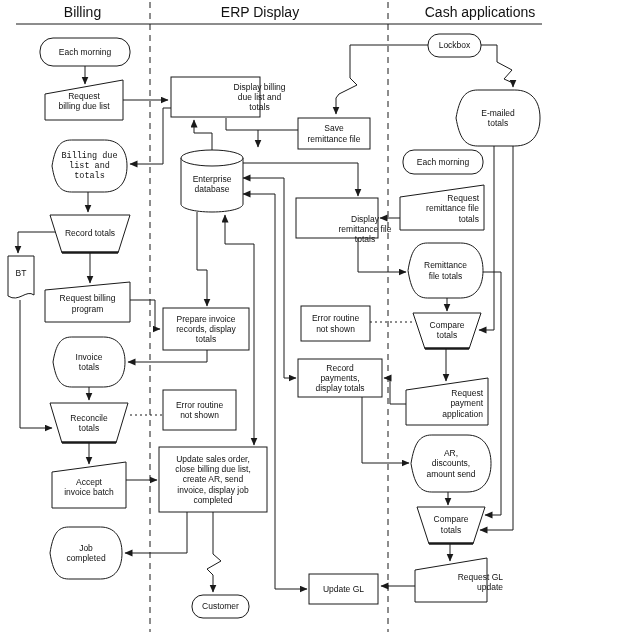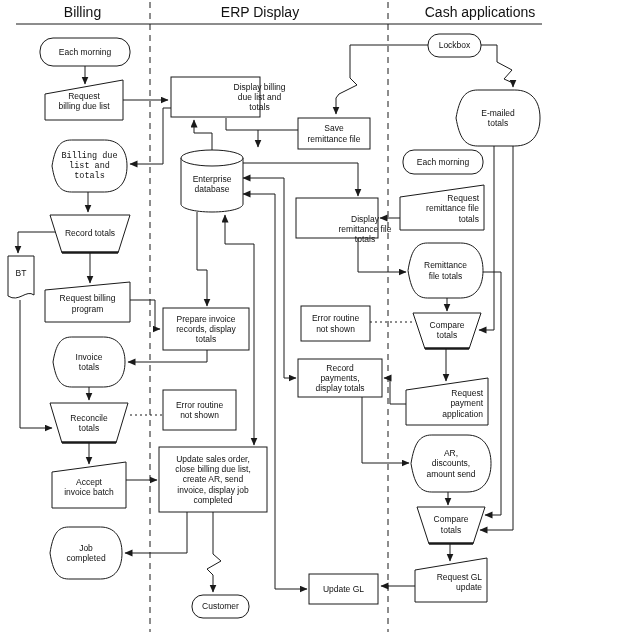--- a/index.html
+++ b/index.html
@@ -181,16 +181,16 @@
   <div class="lbl" style="left:413px;top:313px;width:68px;height:34px;">Compare
 totals</div>
   <div class="lbl ra" style="left:406px;top:384px;width:82px;height:39px;">Request
 payment
 application</div>
   <div class="lbl" style="left:411px;top:437px;width:80px;height:53px;">AR,
 discounts,
 amount send</div>
   <div class="lbl" style="left:417px;top:507px;width:68px;height:35px;">Compare
 totals</div>
-  <div class="lbl ra" style="left:415px;top:564px;width:72px;height:36px;">Request GL
+  <div class="lbl ra" style="left:436px;top:564px;width:72px;height:36px;">Request GL
 update</div>
 
 </div>
 
 </body></html>

